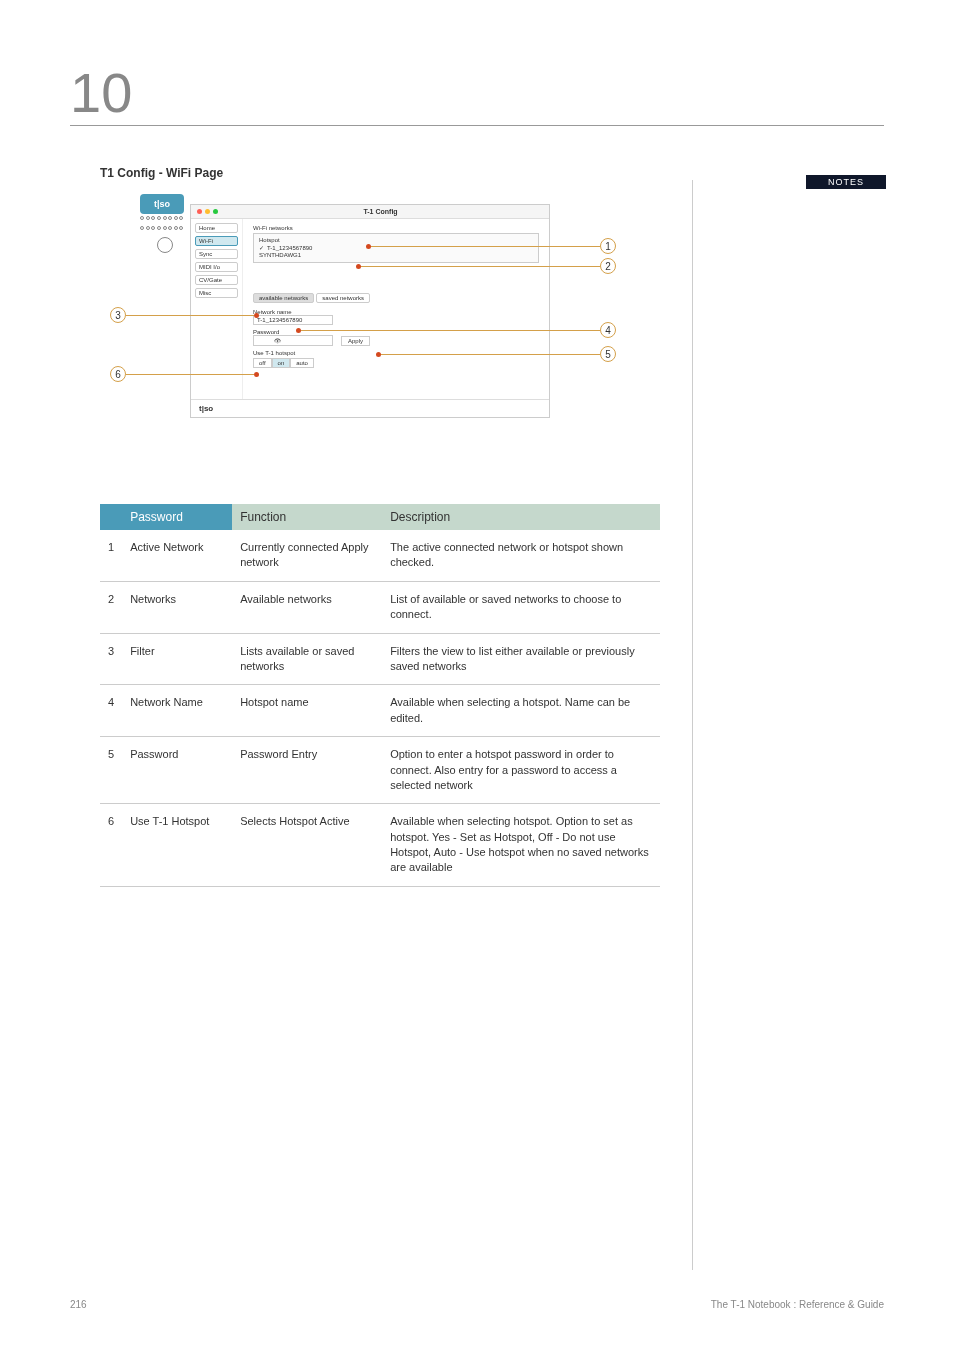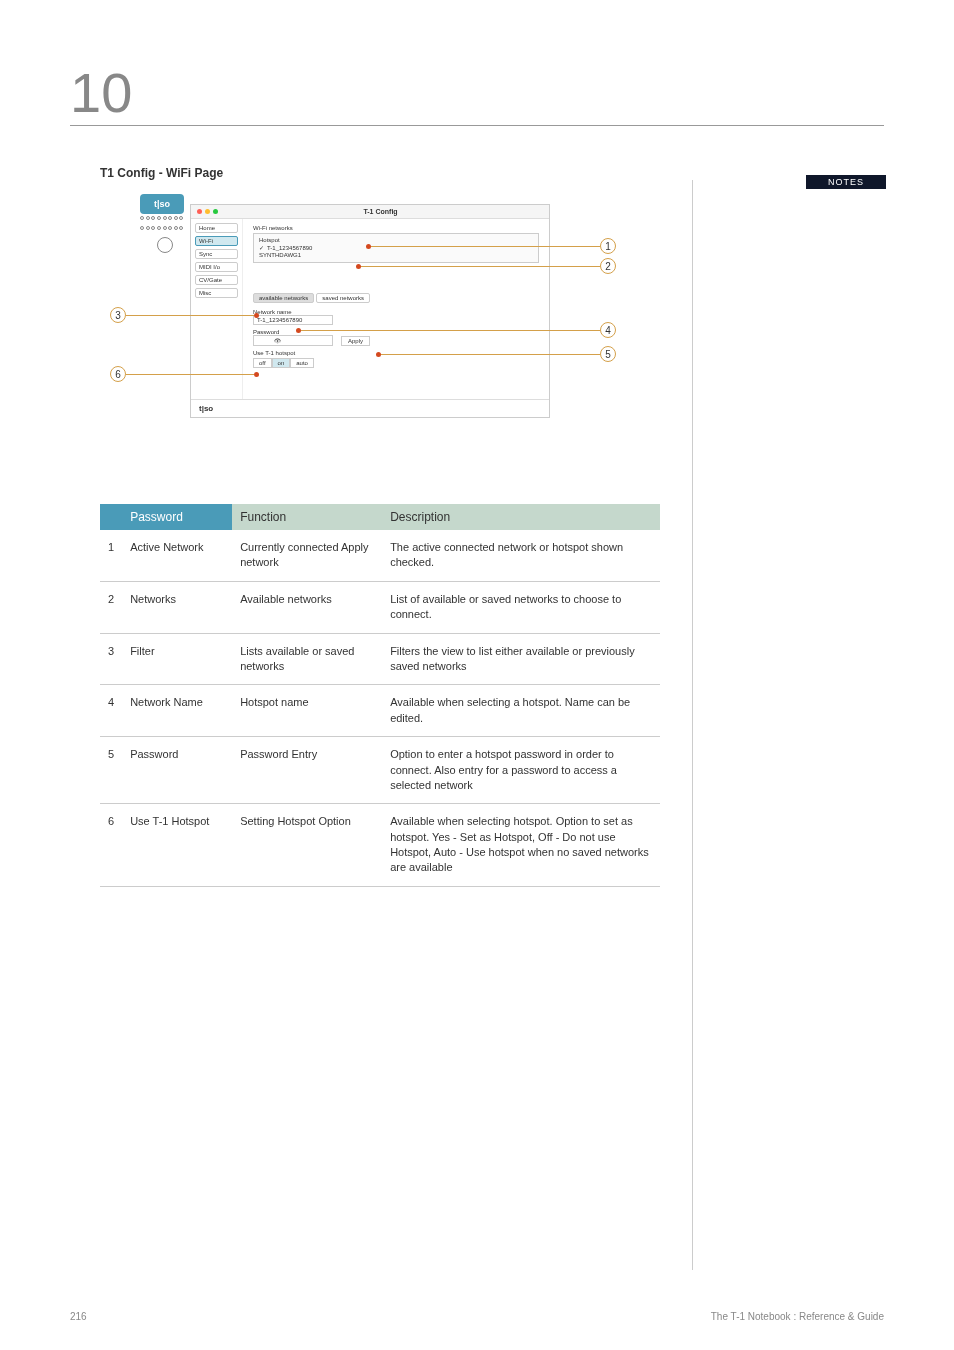--- a/index.html
+++ b/index.html
@@ -47,21 +47,21 @@
 .callout { position: absolute; width: 16px; height: 16px; border: 1.2px solid #d4a04a; border-radius: 50%; display: flex; align-items: center; justify-content: center; font-size: 10px; color: #333; background: #fff; }
 .callout-line { position: absolute; background: #d4a04a; height: 1px; }
 .callout-dot { position: absolute; width: 5px; height: 5px; background: #d4491f; border-radius: 50%; }
 .settings-table { width: 100%; border-collapse: collapse; font-size: 11px; }
 .settings-table th { background: #4a9bb8; color: #fff; text-align: left; padding: 6px 8px; font-weight: 400; font-size: 12px; }
 .settings-table th.fn, .settings-table th.desc { background: #c5d8cc; color: #333; }
 .settings-table td { padding: 10px 8px; vertical-align: top; border-bottom: 1px solid #ccc; line-height: 1.4; }
 .settings-table td.num { width: 16px; }
 .settings-table td.setting { width: 110px; }
 .settings-table td.func { width: 150px; }
-.footer { position: absolute; bottom: 28px; left: 70px; right: 70px; display: flex; justify-content: space-between; font-size: 10px; color: #888; }
+.footer { position: absolute; bottom: 40px; left: 70px; right: 70px; display: flex; justify-content: space-between; font-size: 10px; color: #888; }
 </style>
 </head>
 <body>
 
 <div class="page">
   <div class="chapter-header">
     <span class="chapter-num">10</span>
   </div>
 
   <div class="notes-tab">NOTES</div>
@@ -205,21 +205,21 @@
           </tr>
           <tr>
             <td class="num">5</td>
     <td class="setting">Password</td>
     <td class="func">Password Entry</td>
     <td>Option to enter a hotspot password in order to connect. Also entry for a password to access a selected network</td>
           </tr>
           <tr>
             <td class="num">6</td>
     <td class="setting">Use T-1 Hotspot</td>
-    <td class="func">Setting Hotspot Option</td>
+    <td class="func">Selects Hotspot Active</td>
     <td>Available when selecting hotspot. Option to set as hotspot. Yes - Set as Hotspot, Off - Do not use Hotspot, Auto - Use hotspot when no saved networks are available</td>
           </tr>
         </tbody>
     </table>
   </div>
 
   <div class="footer">
     <span>216</span>
     <span>The T-1 Notebook : Reference &amp; Guide</span>
   </div>

